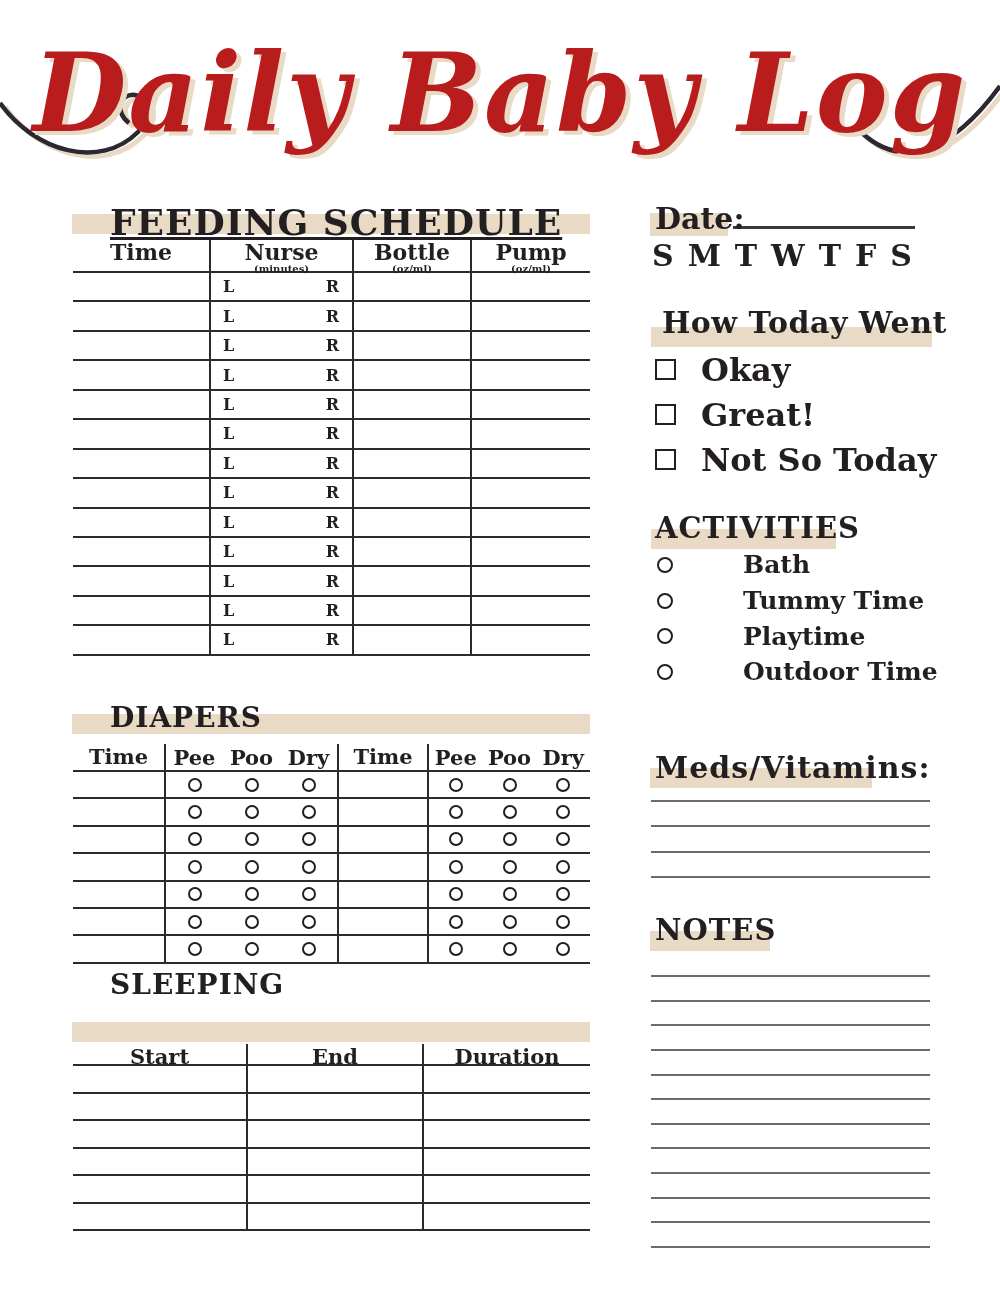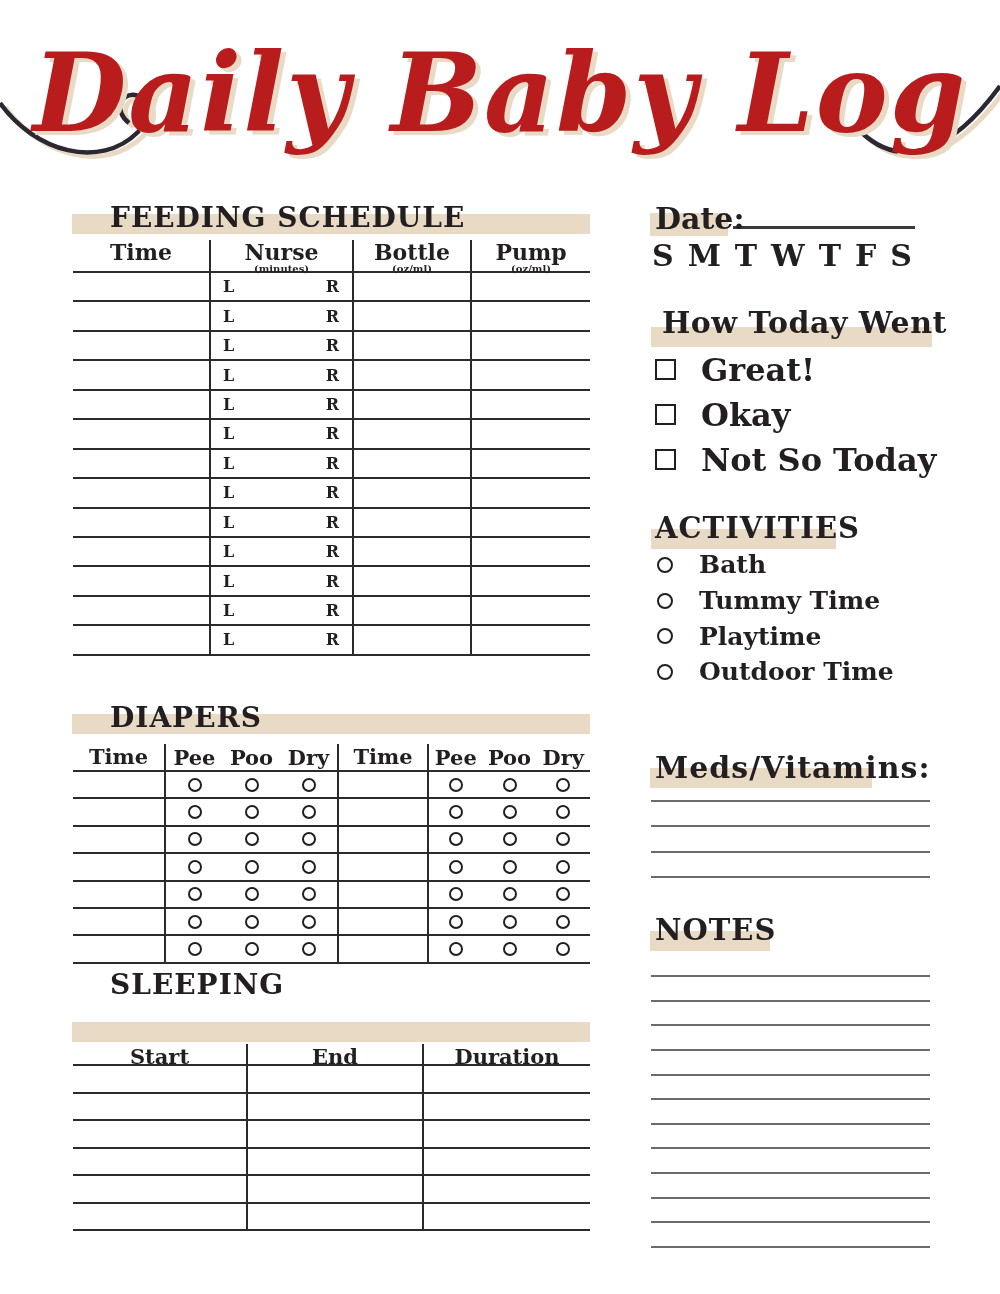--- a/index.html
+++ b/index.html
@@ -55,21 +55,21 @@
   
   .date-label{position:absolute;left:655px;top:201px;font-size:30px;font-weight:bold;z-index:2;}
   .date-line{position:absolute;left:733px;top:226px;width:182px;height:3px;background:#3a3a3a;}
   .week-row{position:absolute;left:652px;top:238px;width:260px;display:flex;
             justify-content:space-between;font-size:30px;font-weight:bold;}
   .opt-list{position:absolute;left:655px;top:347px;}
   .opt{display:flex;align-items:center;height:45px;}
   .cbox{width:17px;height:17px;border:2.5px solid #231f20;margin-right:25px;flex:none;}
   .optlabel{font-size:32px;font-weight:bold;white-space:nowrap;}
   .act-list{position:absolute;left:657px;top:547px;}
-  .act{display:flex;align-items:center;height:35.7px;}
+  .act{display:flex;align-items:center;height:35.7px;gap:44px;}
   .bullet{width:12px;height:12px;border:2.5px solid #231f20;border-radius:50%;margin-right:26px;flex:none;}
   .actlabel{font-size:25px;font-weight:bold;white-space:nowrap;}
   .lines-box{position:absolute;width:279px;}
   .wline{position:absolute;left:0;width:279px;height:2px;background:#6b6b6b;}
 </style>
 </head>
 <body>
 
 <div class="page">
 
@@ -79,21 +79,21 @@
       <path d="M862,133 C902,170 952,152 1000,86"></path>
     </g>
     <g fill="none" stroke="#2b2831" stroke-width="4.5">
       <path d="M0,103 C35,152 100,170 138,132 C154,116 151,97 135,95 C120,93 114,112 129,123"></path>
       <path d="M862,133 C902,170 952,152 1000,86"></path>
     </g>
   </svg>
   <div class="title-text">Daily Baby Log</div>
 
   <div class="hl" style="left:72px;top:214px;width:518px;height:20px;"></div>
-  <div class="sec-title" style="left:110px;top:201px;font-size:28px;">FEEDING SCHEDULE</div>
+  <div class="sec-title" style="left:110px;top:201px;font-size:36px;text-decoration:underline;">FEEDING SCHEDULE</div>
 
   <div class="tbl" style="top:240px;">
     <div class="fhead">
       <div class="fc time fh">
         <span class="main">Time</span>
       </div>
       <div class="fc nurse fh">
         <span class="main">Nurse</span>
         <span class="sub">(minutes)</span>
       </div>
@@ -486,25 +486,25 @@
       <span class="wk">T</span>
       <span class="wk">F</span>
       <span class="wk">S</span>
     </div>
 
   <div class="hl" style="left:651px;top:327px;width:281px;height:20px;"></div>
   <div class="sec-title" style="left:662px;top:305px;font-size:30px;letter-spacing:0.5px;">How Today Went</div>
   <div class="opt-list" id="htw-options">
       <div class="opt">
         <span class="cbox"></span>
-        <span class="optlabel">Great!</span>
+        <span class="optlabel">Okay</span>
       </div>
       <div class="opt">
         <span class="cbox"></span>
-        <span class="optlabel">Okay</span>
+        <span class="optlabel">Great!</span>
       </div>
       <div class="opt">
         <span class="cbox"></span>
         <span class="optlabel">Not So Today</span>
       </div>
     </div>
 
   <div class="hl" style="left:651px;top:529px;width:185px;height:20px;"></div>
   <div class="sec-title" style="left:655px;top:511px;font-size:29px;">ACTIVITIES</div>
   <div class="act-list" id="activities-list">

